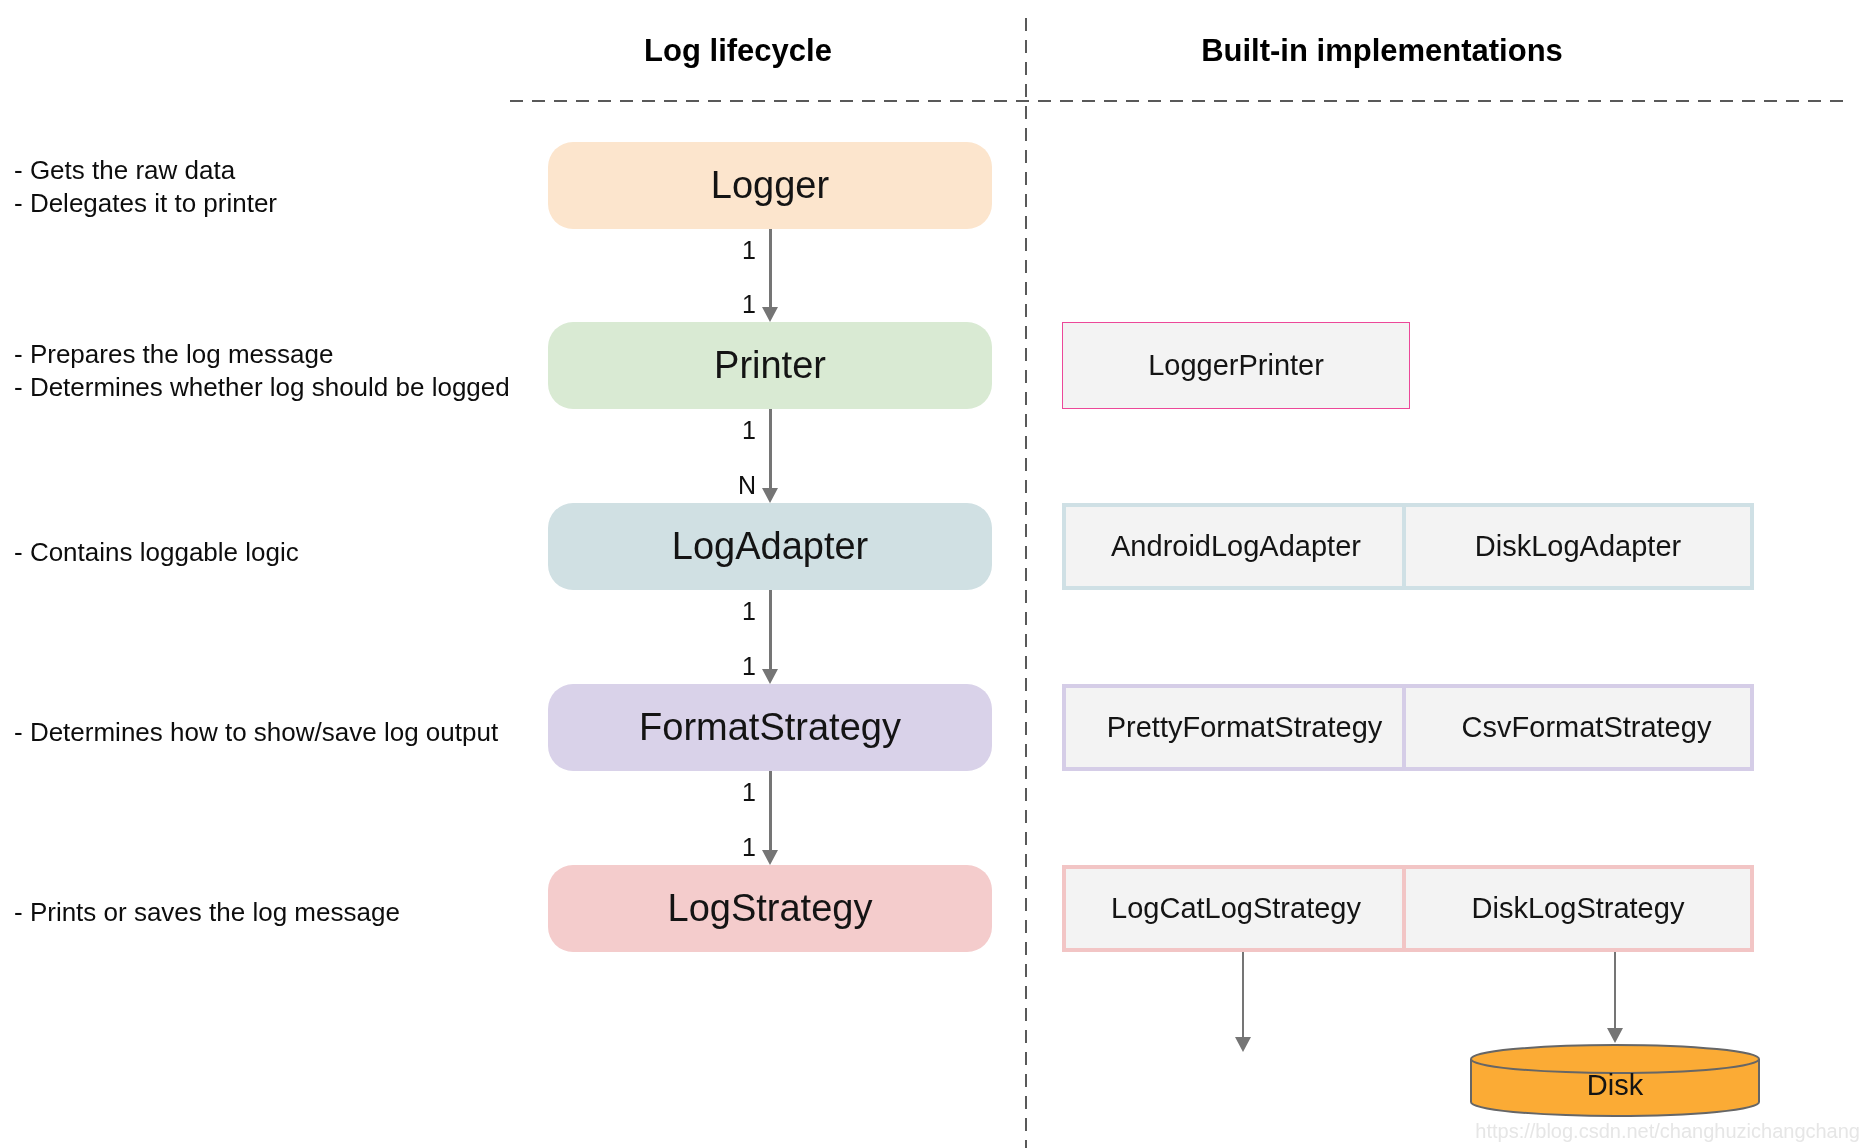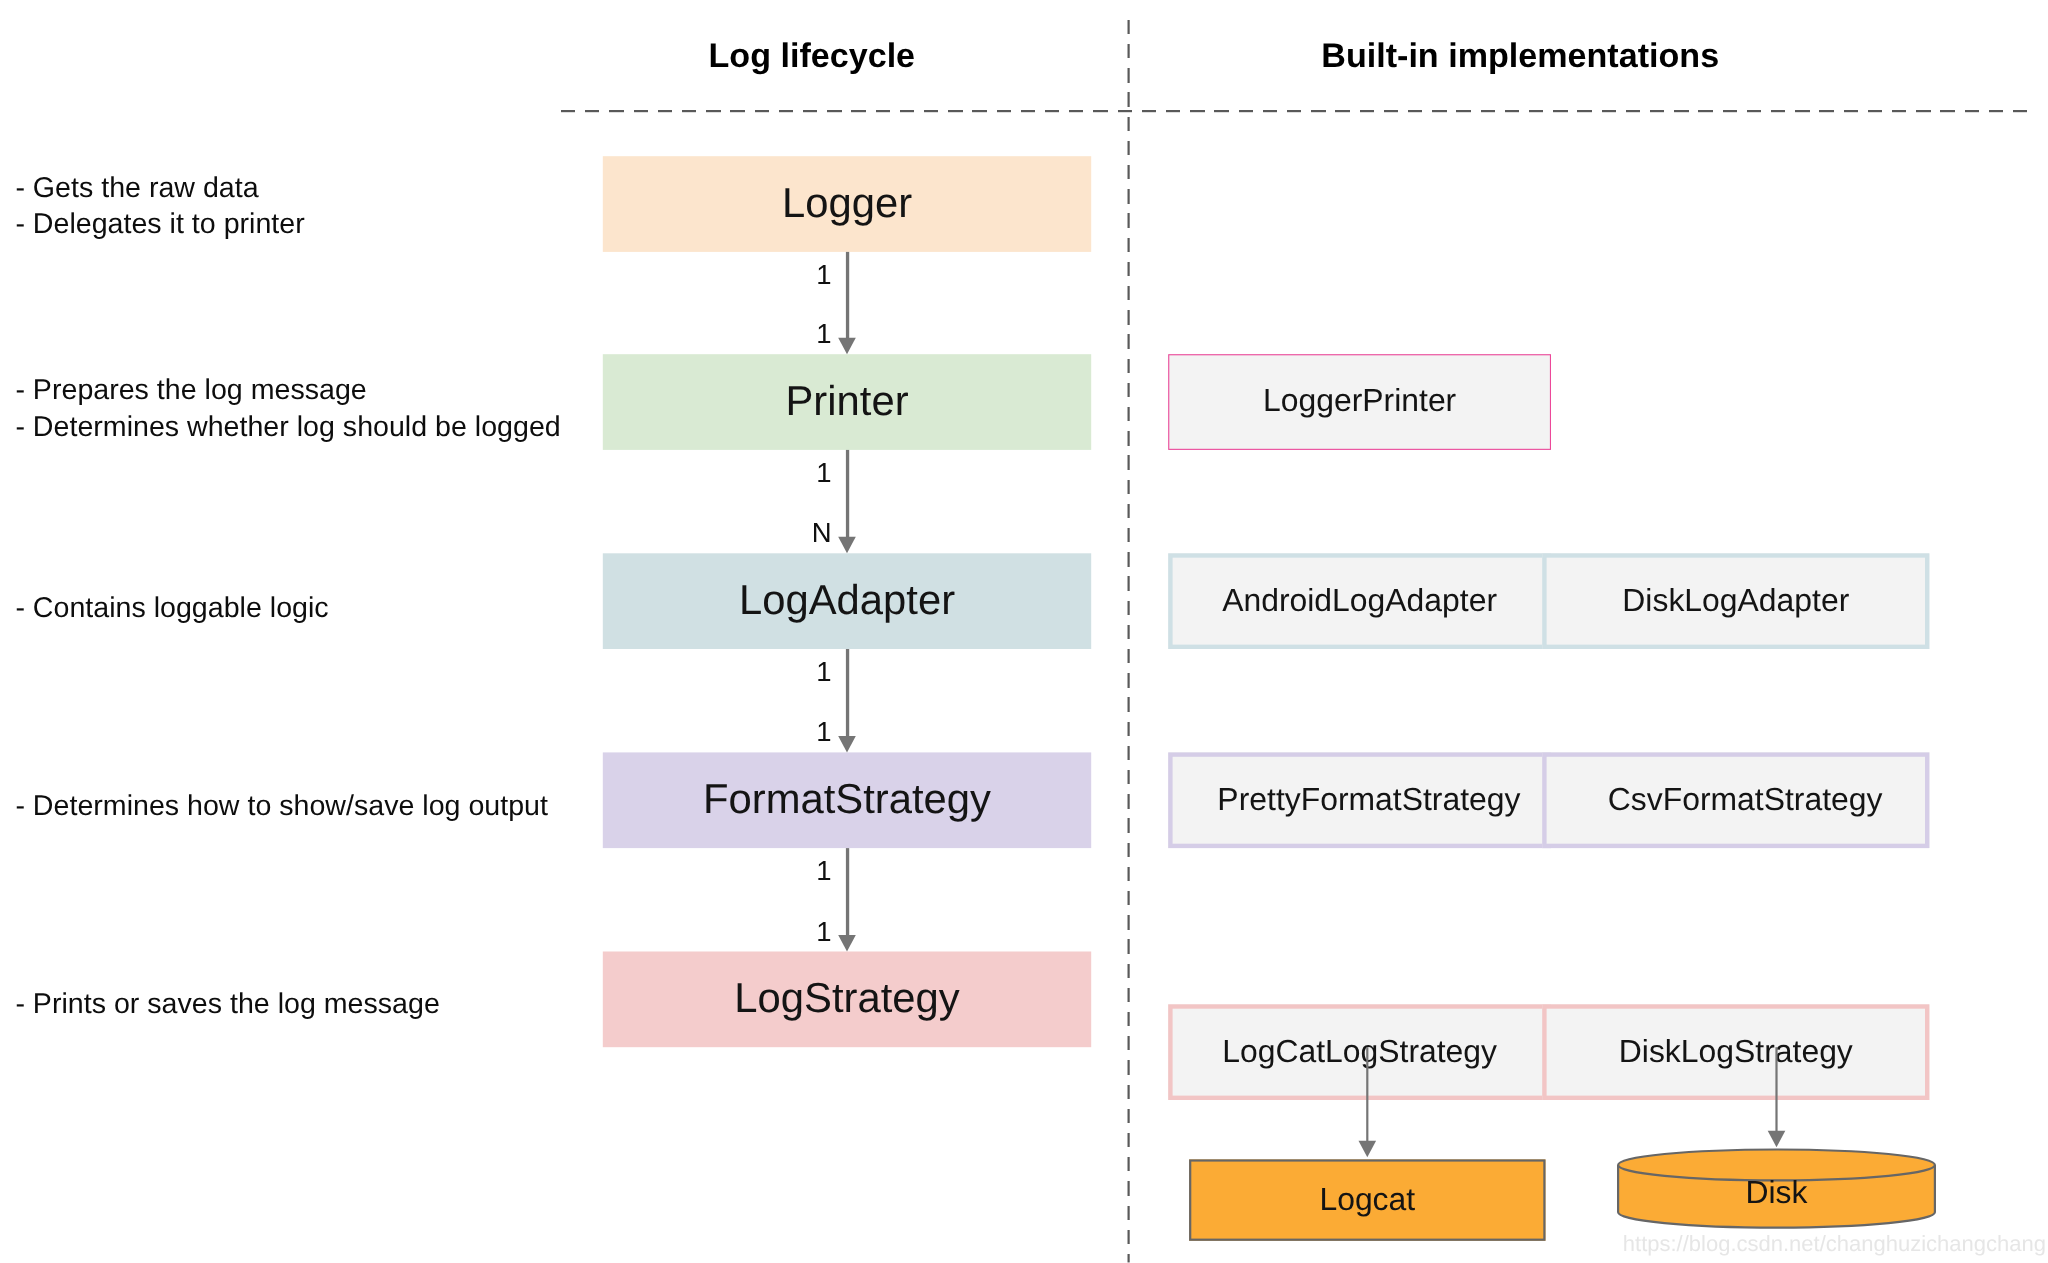--- a/index.html
+++ b/index.html
@@ -18,21 +18,21 @@
   .divider-v{
     position:absolute;left:1025px;top:18px;width:2px;height:1130px;
     background:repeating-linear-gradient(180deg,#595959 0 13px,transparent 13px 22px);
   }
   .annotation{
     position:absolute;left:14px;font-size:26px;line-height:33px;color:#0d0d0d;white-space:nowrap;
   }
   .stage{
     position:absolute;left:548px;width:444px;height:87px;
     display:flex;align-items:center;justify-content:center;
-    font-size:38px;color:#141414;
+    font-size:38px;color:#141414;border-radius:25px;
   }
   .fill-logger{background:#fce5cd;}
   .fill-printer{background:#d9ead3;}
   .fill-adapter{background:#d0e0e3;}
   .fill-format{background:#d9d2e9;align-items:center;}
   .fill-strategy{background:#f4cccc;}
   .flow-arrow{position:absolute;left:548px;width:444px;}
   .arrow-line{
     position:absolute;left:50%;top:0;bottom:10px;width:3px;margin-left:-1px;background:#757575;
   }
@@ -48,21 +48,21 @@
   .impl{
     position:absolute;height:87px;background:#f3f3f3;box-sizing:border-box;
     display:flex;align-items:center;justify-content:center;
     font-size:29px;color:#141414;
   }
   .impl-a{left:1062px;width:348px;}
   .impl-b{left:1402px;width:352px;}
   .bdr-green{border:1px solid #ec4899;}
   .bdr-cyan{border:4px solid #cfe0e5;}
   .bdr-purple{border:4px solid #d5cde7;padding-left:17px;}
-  .bdr-pink{border:4px solid #f2c5c5;margin-top:48px;}
+  .bdr-pink{border:4px solid #f2c5c5;}
   .out-arrow{position:absolute;width:16px;}
   .out-arrow .arrow-line{width:2px;}
   .output-rect{
     position:absolute;left:1081px;top:1054px;width:324px;height:74px;
     background:#fbab35;border:2px solid #666;box-sizing:border-box;
     display:flex;align-items:center;justify-content:center;font-size:29px;color:#141414;
   }
   .cylinder-wrap{position:absolute;left:1470px;top:1043px;width:290px;height:76px;}
   .cylinder-wrap svg{display:block;}
   .cyl-shape{fill:#fbab35;stroke:#666;stroke-width:2;}
@@ -168,23 +168,20 @@
 
   <div class="out-arrow" style="left:1235px;top:952px;height:100px;">
     <div class="arrow-line"></div>
     <div class="arrow-head"></div>
   </div>
   <div class="out-arrow" style="left:1607px;top:952px;height:91px;">
     <div class="arrow-line"></div>
     <div class="arrow-head"></div>
   </div>
 
-  <div class="output-rect">
-    <span>Logcat</span>
-  </div>
 
   <div class="cylinder-wrap">
     <svg width="290" height="76" viewBox="0 0 290 76">
       <path class="cyl-shape" d="M1,16 L1,59 A144,14 0 0 0 289,59 L289,16"></path>
       <ellipse class="cyl-shape" cx="145" cy="16" rx="144" ry="14"></ellipse>
     </svg>
     <div class="cylinder-label">Disk</div>
   </div>
 
   <div class="watermark">https://blog.csdn.net/changhuzichangchang</div>

